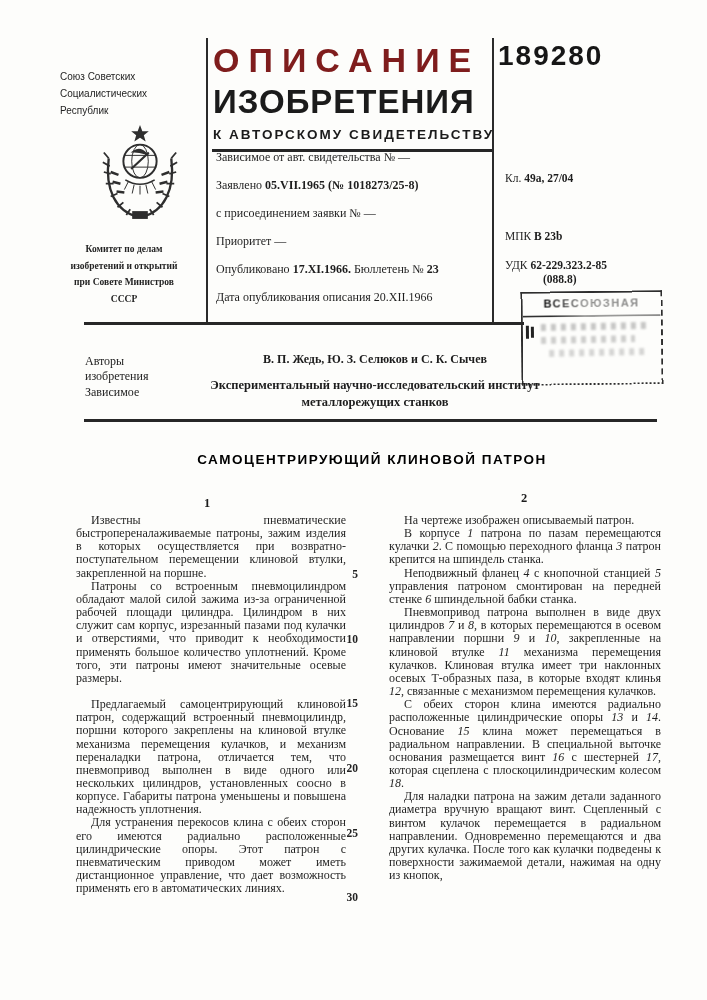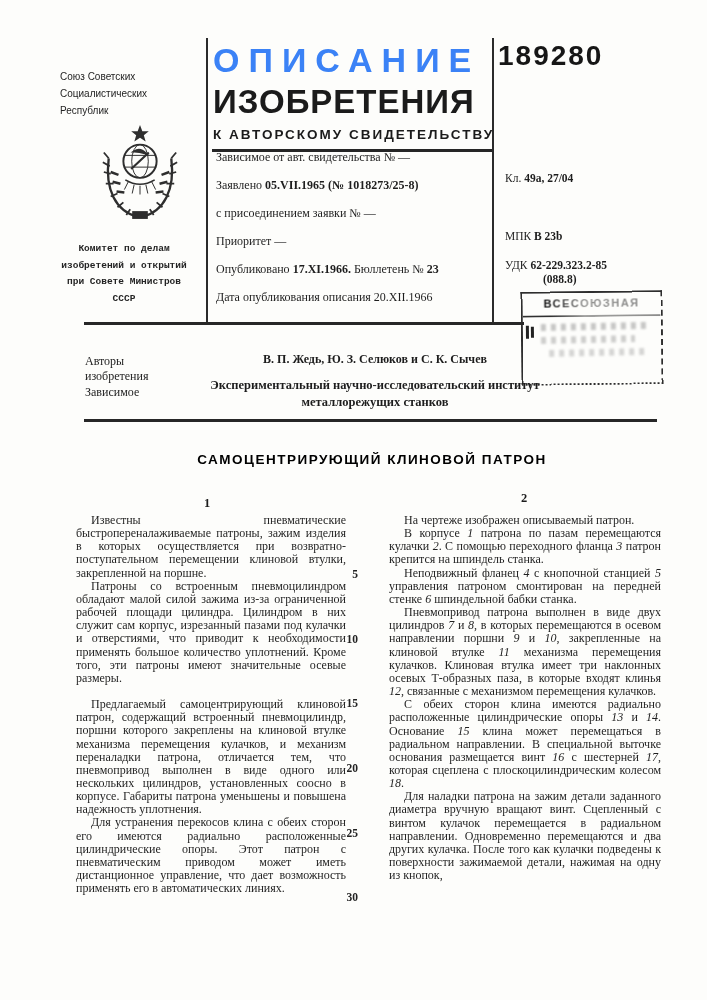--- a/index.html
+++ b/index.html
@@ -11,29 +11,29 @@
   .abs{position:absolute;}
   
   .country{
     left:60px; top:68px; width:160px; text-align:left;
     font-family:"Liberation Sans", sans-serif; font-weight:normal;
     font-size:10px; line-height:17px; white-space:pre-line; color:#242424;
   }
   .emblem{ left:96px; top:122px; width:88px; height:100px; }
   .committee{
     left:45px; top:241px; width:158px; text-align:center;
-    font-family:Liberation Mono, monospace; font-weight:bold;
+    font-family:Liberation Serif, serif; font-weight:bold;
     font-size:9.5px; line-height:16.5px; white-space:pre-line; color:#242424;
   }
   
   .vline{ width:2px; background:#2b2b2b; }
   .v1{ left:206px; top:38px; height:284px; }
   .v2{ left:492px; top:38px; height:284px; }
   .title-block{ left:213px; top:40px; width:278px; }
-  .t1{ font-family:"Liberation Sans", sans-serif; font-weight:bold; font-size:34px; letter-spacing:9px; line-height:41px; white-space:nowrap; color:#3b82f6;}
+  .t1{ font-family:"Liberation Sans", sans-serif; font-weight:bold; font-size:34px; letter-spacing:9px; line-height:41px; white-space:nowrap; color:#7f1d1d;}
   .t2{ font-family:"Liberation Sans", sans-serif; font-weight:bold; font-size:33px; letter-spacing:1px; line-height:41px; white-space:nowrap; color:#1b1b1b;}
   .subtitle{ margin-top:5px; font-family:"Liberation Sans", sans-serif; font-weight:bold; font-size:13.5px; letter-spacing:2px; white-space:nowrap; color:#1b1b1b;text-align:center;}
   .subrule{ left:212px; top:149px; width:280px; height:3px; background:#262626;}
   .docnum{
     left:498px; top:40px; font-family:"Liberation Sans", sans-serif;
     font-weight:bold; font-size:28px; letter-spacing:2px; color:#161616;
   }
   
   .filing{ left:216px; top:150px; width:268px; font-size:12px; }
   .info-row{ margin-bottom:13.5px; line-height:14.5px; }

